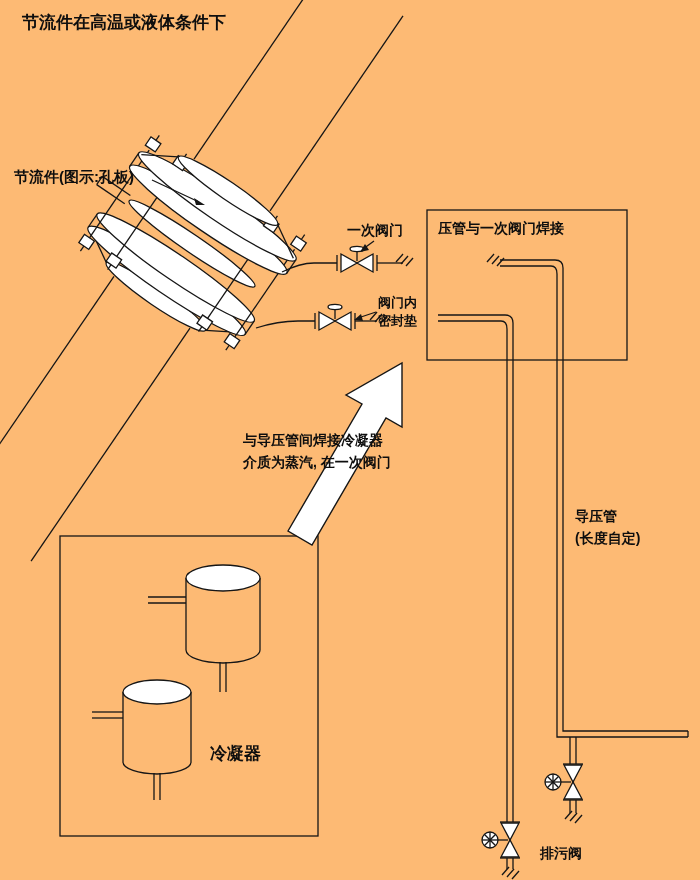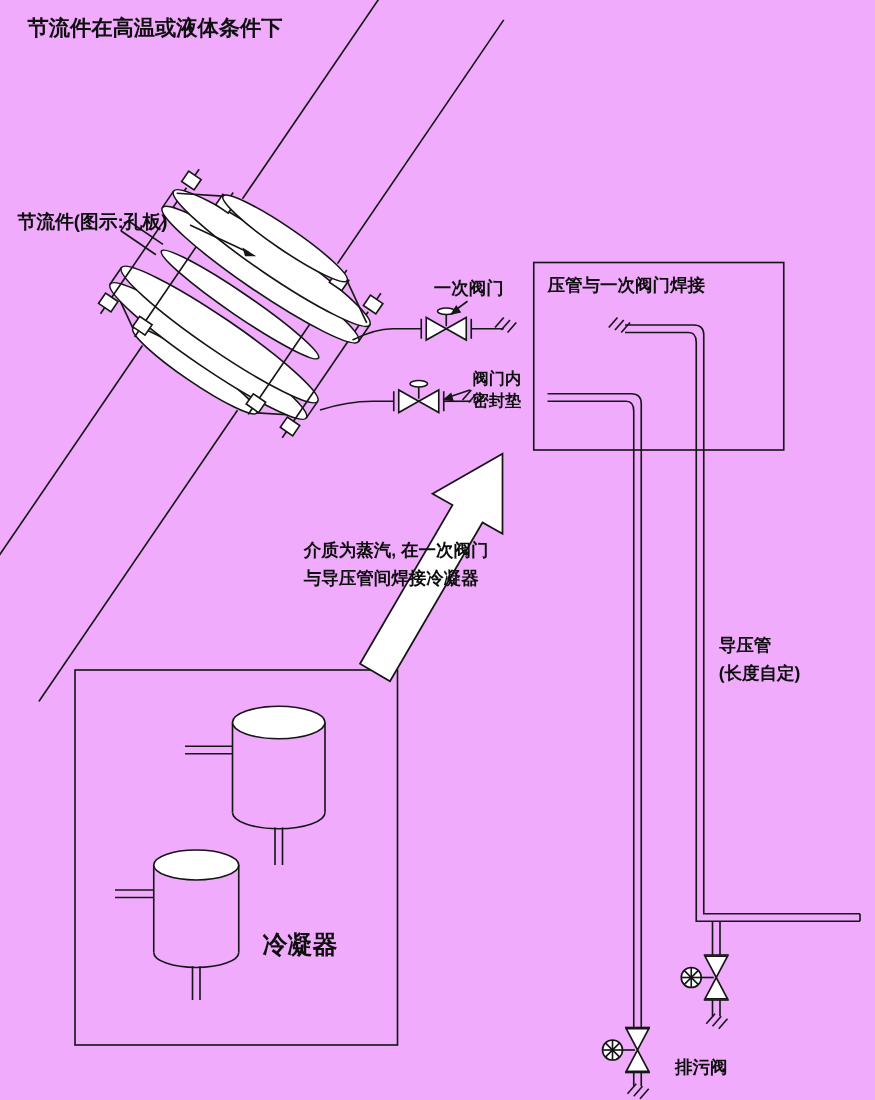--- a/index.html
+++ b/index.html
@@ -1,18 +1,18 @@
 <!DOCTYPE html>
 <html><head>
 <meta charset="utf-8">
 <style>
   *{margin:0;padding:0;box-sizing:border-box}
   html,body{background:#e9e9e9}
   body{font-family:"Liberation Sans","DejaVu Sans",sans-serif}
-  .stage{position:relative;width:700px;height:880px;background:#f0abfc;overflow:hidden;margin:0 auto}
+  .stage{position:relative;width:700px;height:880px;background:#fdba74;overflow:hidden;margin:0 auto}
   .stage svg{position:absolute;left:0;top:0}
   .lbl{position:absolute;color:#0e0e0e;font-weight:700;white-space:nowrap}
 </style>
 </head>
 <body>
 
 <div class="stage">
 
   <svg width="700" height="880" viewBox="0 0 700 880">
     <defs>
@@ -201,27 +201,27 @@
   <div class="lbl" style="left:378px;top:294px;font-size:13px;line-height:18px;">
     <div>阀门内</div>
     <div>密封垫</div>
   </div>
 
   <div class="lbl" style="left:438px;top:218px;font-size:14px;line-height:21px;">
     <div>压管与一次阀门焊接</div>
   </div>
 
   <div class="lbl" style="left:243px;top:429px;font-size:14px;line-height:22px;">
+    <div>与导压管间焊接冷凝器</div>
     <div>介质为蒸汽, 在一次阀门</div>
-    <div>与导压管间焊接冷凝器</div>
   </div>
 
   <div class="lbl" style="left:575px;top:505px;font-size:14px;line-height:22px;">
     <div>导压管</div>
     <div>(长度自定)</div>
   </div>
 
-  <div class="lbl" style="left:210px;top:742px;font-size:20px;">冷凝器</div>
+  <div class="lbl" style="left:210px;top:742px;font-size:17px;">冷凝器</div>
 
 
   <div class="lbl" style="left:540px;top:845px;font-size:14px;font-family:Liberation Serif, serif;">排污阀</div>
 
 </div>
 
 </body></html>

